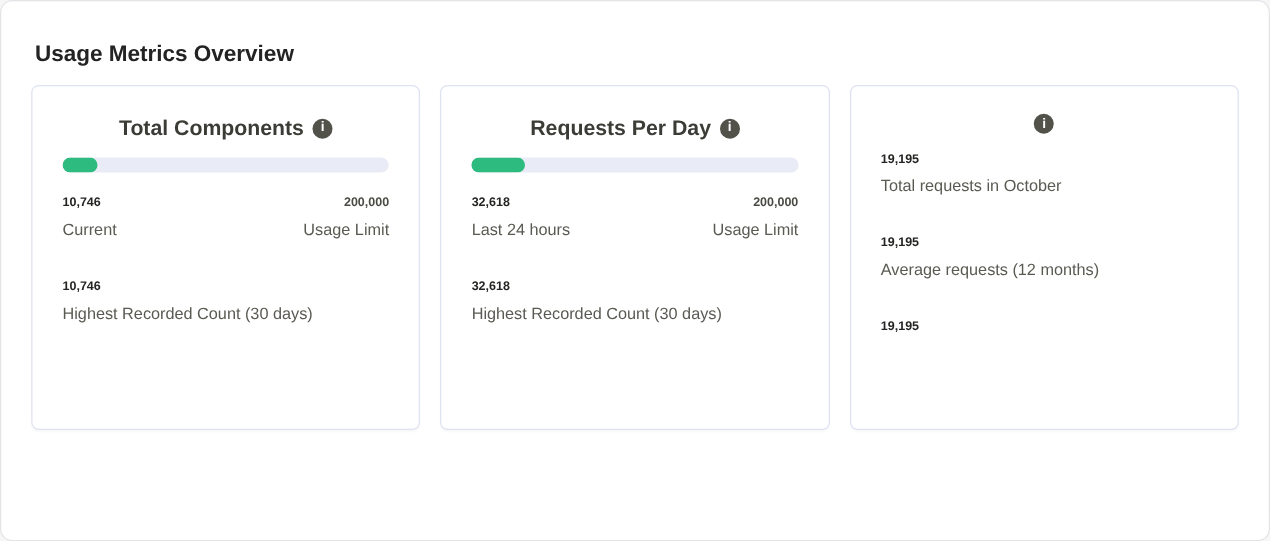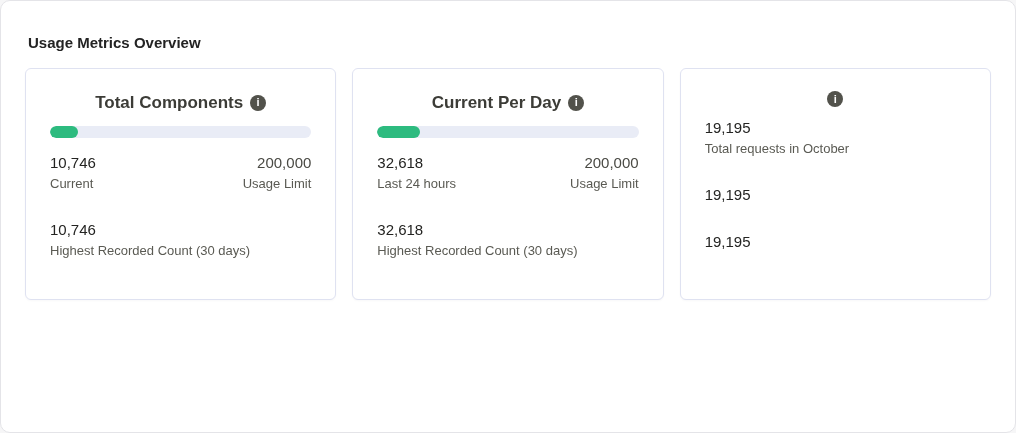--- a/index.html
+++ b/index.html
@@ -60,34 +60,34 @@
     cursor: pointer;
   }
   .ext-icon { 
     display: inline-block;
     vertical-align: -2px;
     margin-left: 3px;
   }
   
   .section-title {
     margin: 32px 16px 0 27px;
-    font-size: 15px;
+    font-size: 18px;
     font-weight: 700;
     color: #232323;
     line-height: 20px;
   }
   
   .cards {
     display: flex;
     gap: 16px;
     margin: 15px 24px 0 24px;
   }
   .card {
     width: 312px;
-    height: 232px;
+    height: 276px;
     background: #ffffff;
     border: 1px solid #dfe2f1;
     border-radius: 6px;
     padding: 22px 24px 24px 24px;
     box-shadow: 0 1px 2px rgba(30,30,60,0.03);
   }
   .card-title {
     display: flex;
     align-items: center;
     justify-content: center;
@@ -123,22 +123,22 @@
     height: 100%;
     border-radius: 6px;
     background: #2dbb7f;
   }
   .values-row {
     display: flex;
     justify-content: space-between;
     margin-top: 15px;
   }
   .stat-value {
-    font-size: 15px;
-    font-weight: 400;
+    font-size: 10px;
+    font-weight: 700;
     color: #242422;
     line-height: 20px;
   }
   .stat-value.muted { color: #4a4a44; }
   .stat-label {
     font-size: 13px;
     color: #5a5a53;
     line-height: 19px;
     margin-top: 1px;
   }
@@ -178,21 +178,21 @@
         </div>
       </div>
       <div class="highest-block">
         <div class="stat-value">10,746</div>
         <div class="stat-label">Highest Recorded Count (30 days)</div>
       </div>
     </div>
 
     <div class="card">
       <div class="card-title">
-        <span>Current Per Day</span>
+        <span>Requests Per Day</span>
         <span class="info-icon">i</span>
       </div>
       <div class="progress-track">
         <div class="progress-fill" style="width: 16.3%;"></div>
       </div>
       <div class="values-row">
         <div>
           <div class="stat-value">32,618</div>
           <div class="stat-label">Last 24 hours</div>
         </div>
@@ -211,20 +211,21 @@
       <div class="card-title">
         <span class="info-icon">i</span>
       </div>
       <div class="month-stats">
         <div class="month-stat">
           <div class="stat-value">19,195</div>
           <div class="stat-label">Total requests in October</div>
         </div>
         <div class="month-stat">
           <div class="stat-value">19,195</div>
+          <div class="stat-label">Average requests (12 months)</div>
         </div>
         <div class="month-stat">
           <div class="stat-value">19,195</div>
         </div>
       </div>
     </div>
 
   </div>
 </div>
 

